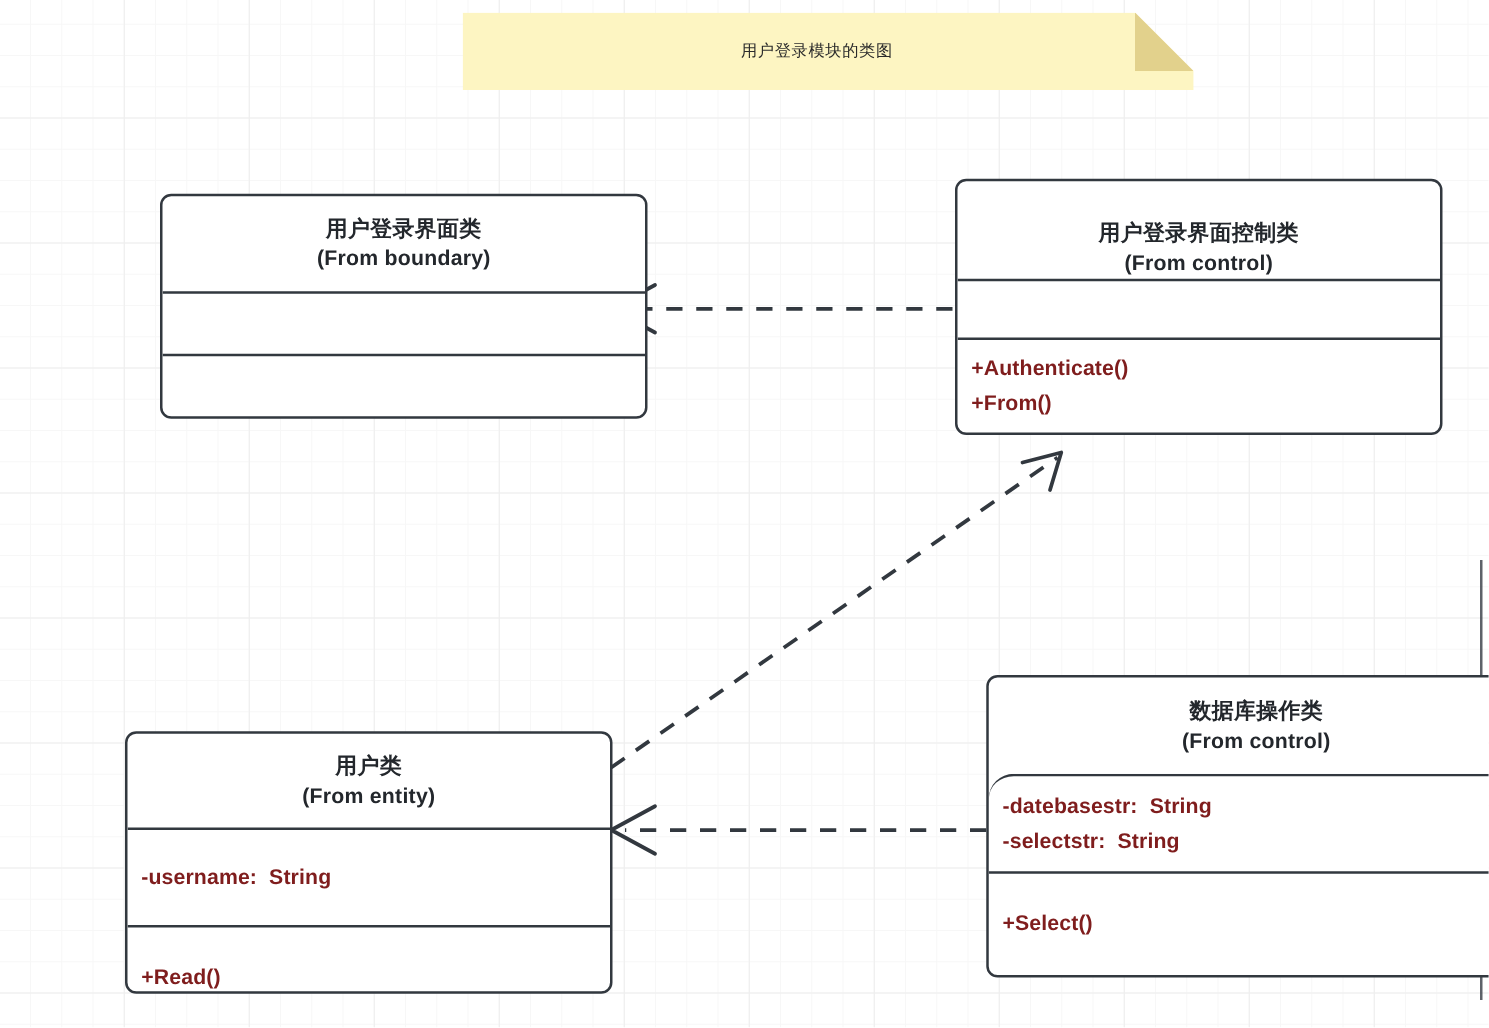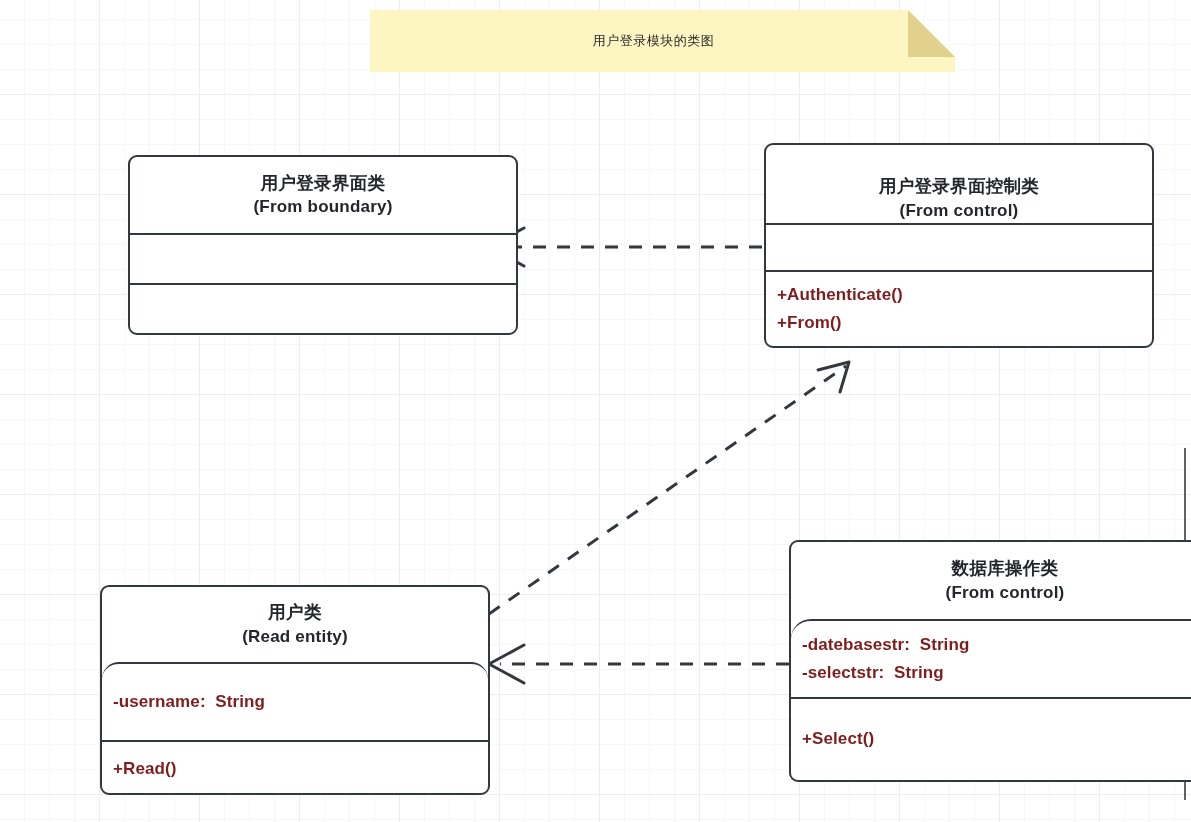--- a/index.html
+++ b/index.html
@@ -181,26 +181,26 @@
     <div class="compartment comp-list comp-empty" style="height:47px;"></div>
     <div class="compartment comp-list" style="height:75px;">
       <div class="row">+Authenticate()</div>
       <div class="row">+From()</div>
     </div>
   </div>
 
   <div class="uml-class" style="left:100px; top:585px; width:390px; height:210px;">
     <div class="compartment comp-header" style="height:75px;">
       <div class="cls-name">用户类</div>
-      <div class="cls-pkg">(Read entity)</div>
-    </div>
-    <div class="compartment comp-list" style="height:78px;border-radius:17px;">
+      <div class="cls-pkg">(From entity)</div>
+    </div>
+    <div class="compartment comp-list" style="height:78px;">
       <div class="row">-username:  String</div>
     </div>
-    <div class="compartment comp-list" style="height:56px;">
+    <div class="compartment comp-list" style="height:56px;justify-content:flex-end;">
       <div class="row">+Read()</div>
     </div>
   </div>
 
   <div class="uml-class" style="left:789px; top:540px; width:432px; height:242px;">
     <div class="compartment comp-header" style="height:77px;">
       <div class="cls-name">数据库操作类</div>
       <div class="cls-pkg">(From control)</div>
     </div>
     <div class="compartment comp-list" style="height:78px;border-radius:20px;">

